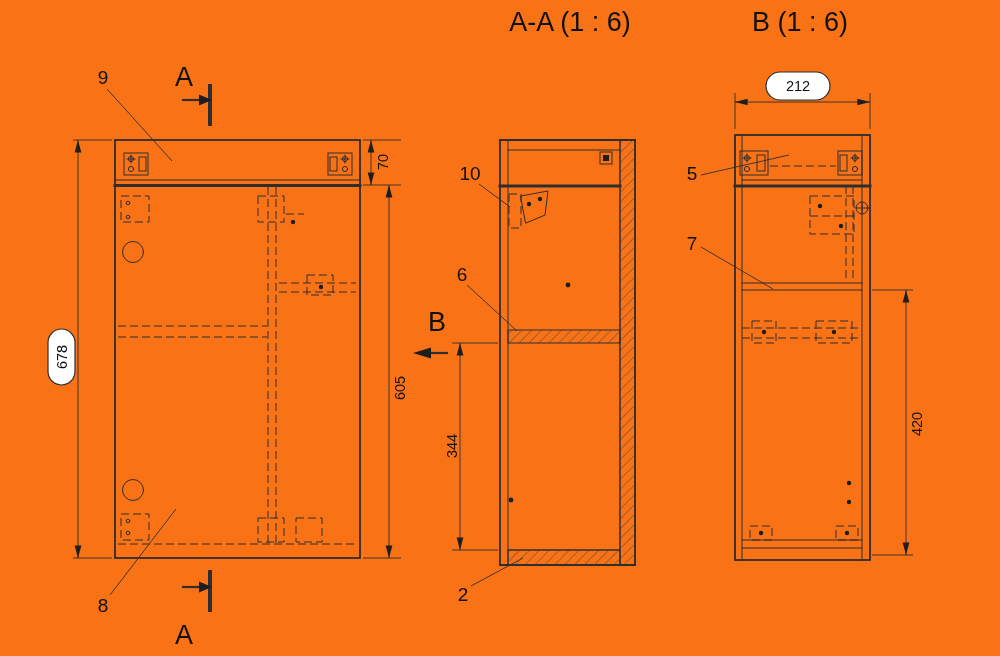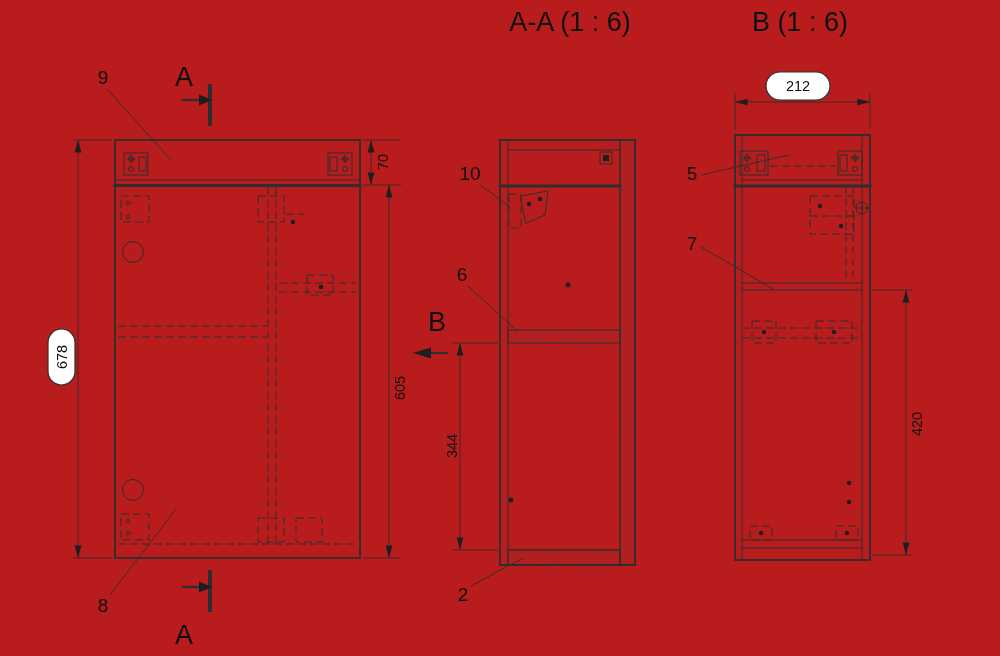--- a/index.html
+++ b/index.html
@@ -1,16 +1,16 @@
 <!DOCTYPE html>
 <html><head>
 <meta charset="utf-8">
 <style>
   html,body{margin:0;padding:0;background:#ffffff;}
-  .canvas{position:relative;width:1000px;height:656px;background:#b91c1c;overflow:hidden;}
+  .canvas{position:relative;width:1000px;height:656px;background:#f97316;overflow:hidden;}
   svg{display:block;}
   .ln{stroke:#2e2e2e;stroke-width:1;fill:none;stroke-linecap:square;}
   .outer{stroke-width:1.8;}
   .thick{stroke-width:3;}
   .dash{stroke:#2e2e2e;stroke-width:1;fill:none;stroke-dasharray:8 4;stroke-linecap:butt;}
   .dim{stroke:#2e2e2e;stroke-width:0.9;fill:none;}
   .hatchr{fill:url(#hatch);stroke:#2e2e2e;stroke-width:1;}
   .dot{fill:#1e1e1e;stroke:none;}
   .balloon{fill:#ffffff;stroke:#2e2e2e;stroke-width:1.2;}
   text{font-family:"Liberation Sans","DejaVu Sans",sans-serif;fill:#101010;}

